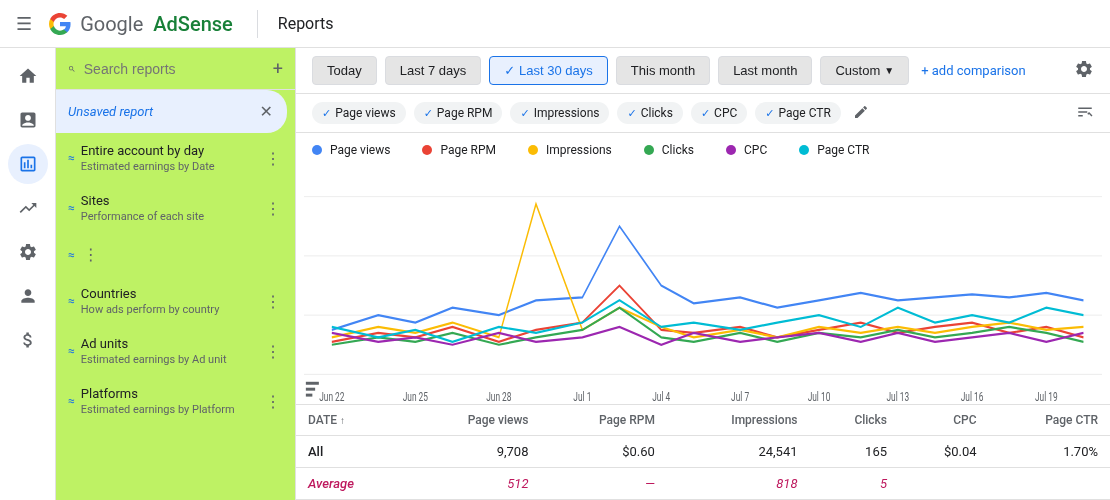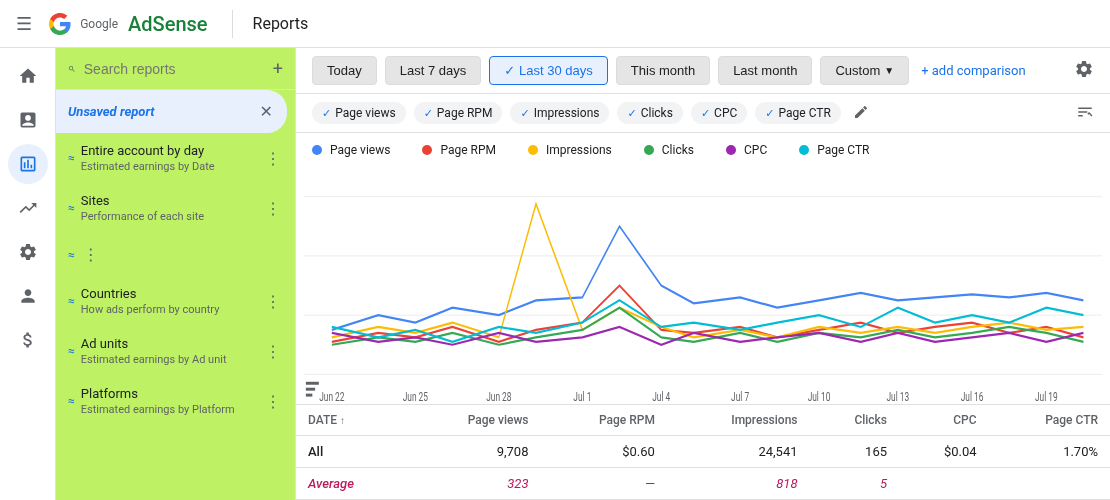--- a/index.html
+++ b/index.html
@@ -46,21 +46,21 @@
       border: none; outline: none; flex: 1; font-size: 14px; color: #202124;
       background: transparent;
     }
     .sidebar-add { cursor: pointer; color: #5f6368; font-size: 18px; }
 
     .sidebar-item {
       display: flex; align-items: center; padding: 10px 12px;
       cursor: pointer; position: relative;
     }
     .sidebar-item.active { background: #e8f0fe; border-radius: 0 20px 20px 0; margin-right: 8px; }
-    .sidebar-item.active .item-name { color: #1a73e8; font-weight: 700; }
+    .sidebar-item.active .item-name { color: #1a73e8; font-weight: 400; }
     .sidebar-item-content { flex: 1; min-width: 0; }
     .item-name { font-size: 13px; color: #202124; display: flex; align-items: center; gap: 4px; }
     .item-desc { font-size: 11px; color: #5f6368; margin-top: 2px; }
     .item-menu { color: #5f6368; font-size: 16px; padding: 2px; }
     .item-close { color: #5f6368; font-size: 16px; padding: 2px; cursor: pointer; }
     .unsaved-label { font-size: 13px; color: #1a73e8; font-style: italic; }
 
     
     .chart-area { flex: 1; display: flex; flex-direction: column; overflow: hidden; padding: 0; }
 
@@ -113,21 +113,21 @@
 
   <div class="topbar">
     <div class="topbar-logo">
       <span style="font-size:18px; color:#5f6368; cursor:pointer; margin-right:8px;">☰</span>
       <svg width="24" height="24" viewBox="0 0 24 24">
         <path d="M22.56 12.25c0-.78-.07-1.53-.2-2.25H12v4.26h5.92c-.26 1.37-1.04 2.53-2.21 3.31v2.77h3.57c2.08-1.92 3.28-4.74 3.28-8.09z" fill="#4285F4"></path>
         <path d="M12 23c2.97 0 5.46-.98 7.28-2.66l-3.57-2.77c-.98.66-2.23 1.06-3.71 1.06-2.86 0-5.29-1.93-6.16-4.53H2.18v2.84C3.99 20.53 7.7 23 12 23z" fill="#34A853"></path>
         <path d="M5.84 14.09c-.22-.66-.35-1.36-.35-2.09s.13-1.43.35-2.09V7.07H2.18C1.43 8.55 1 10.22 1 12s.43 3.45 1.18 4.93l2.85-2.22.81-.62z" fill="#FBBC05"></path>
         <path d="M12 5.38c1.62 0 3.06.56 4.21 1.64l3.15-3.15C17.45 2.09 14.97 1 12 1 7.7 1 3.99 3.47 2.18 7.07l3.66 2.84c.87-2.6 3.3-4.53 6.16-4.53z" fill="#EA4335"></path>
       </svg>
-      <span style="font-size:12px; color:#5f6368; font-weight:400;">Google</span>
+      <span style="font-size:20px; color:#5f6368; font-weight:400;">Google</span>
       <span style="font-size:20px; color:#188038; font-weight:500; margin-left:2px;">AdSense</span>
     </div>
     <div class="topbar-divider"></div>
     <span style="font-size:16px; color:#202124;">Reports</span>
   </div>
 
   <div class="main-layout">
 
     <div class="icon-nav">
       <div class="icon-nav-item">
@@ -382,21 +382,21 @@
                 <td>All</td>
                 <td>9,708</td>
                 <td>$0.60</td>
                 <td>24,541</td>
                 <td>165</td>
                 <td>$0.04</td>
                 <td>1.70%</td>
               </tr>
               <tr style="color:#be185d; font-style:italic;">
                 <td>Average</td>
-                <td>323</td>
+                <td>512</td>
                 <td>—</td>
                 <td>818</td>
                 <td>5</td>
                 <td></td>
                 <td></td>
               </tr>
             </tbody>
           </table>
         </div>
 

